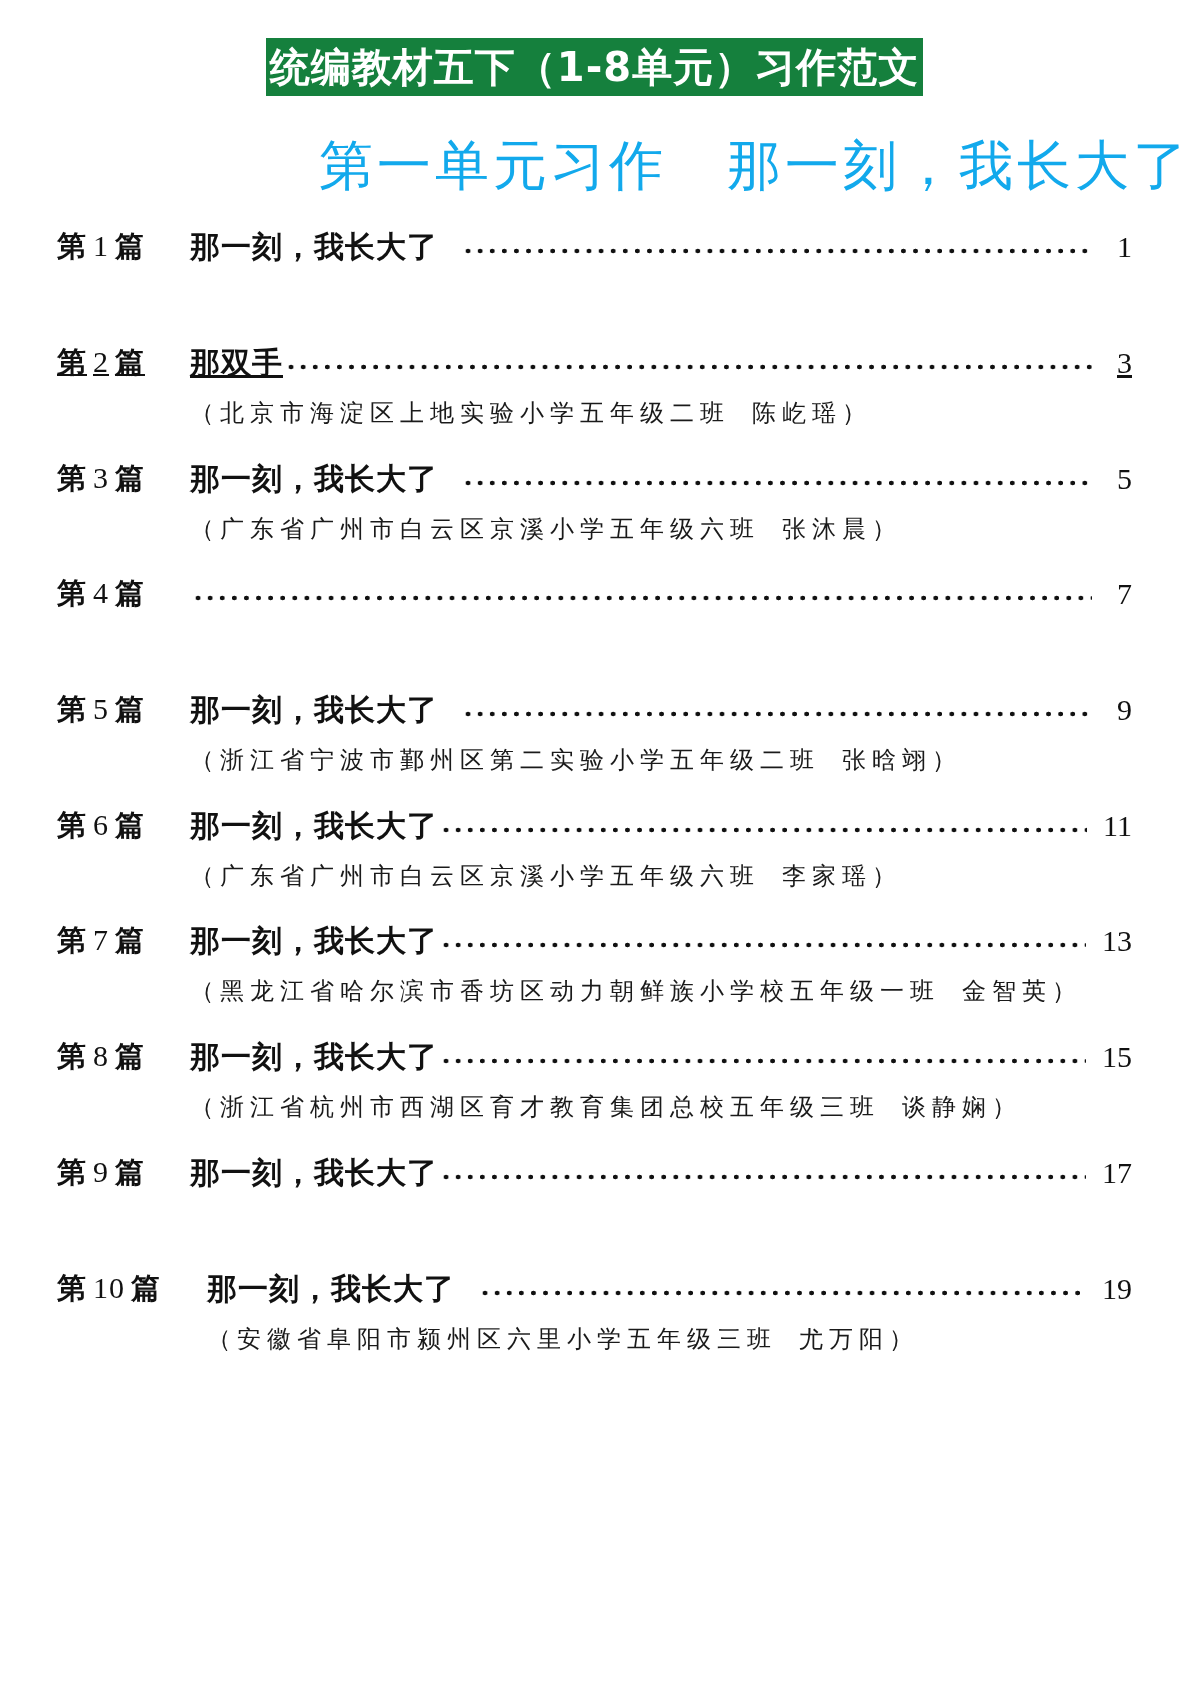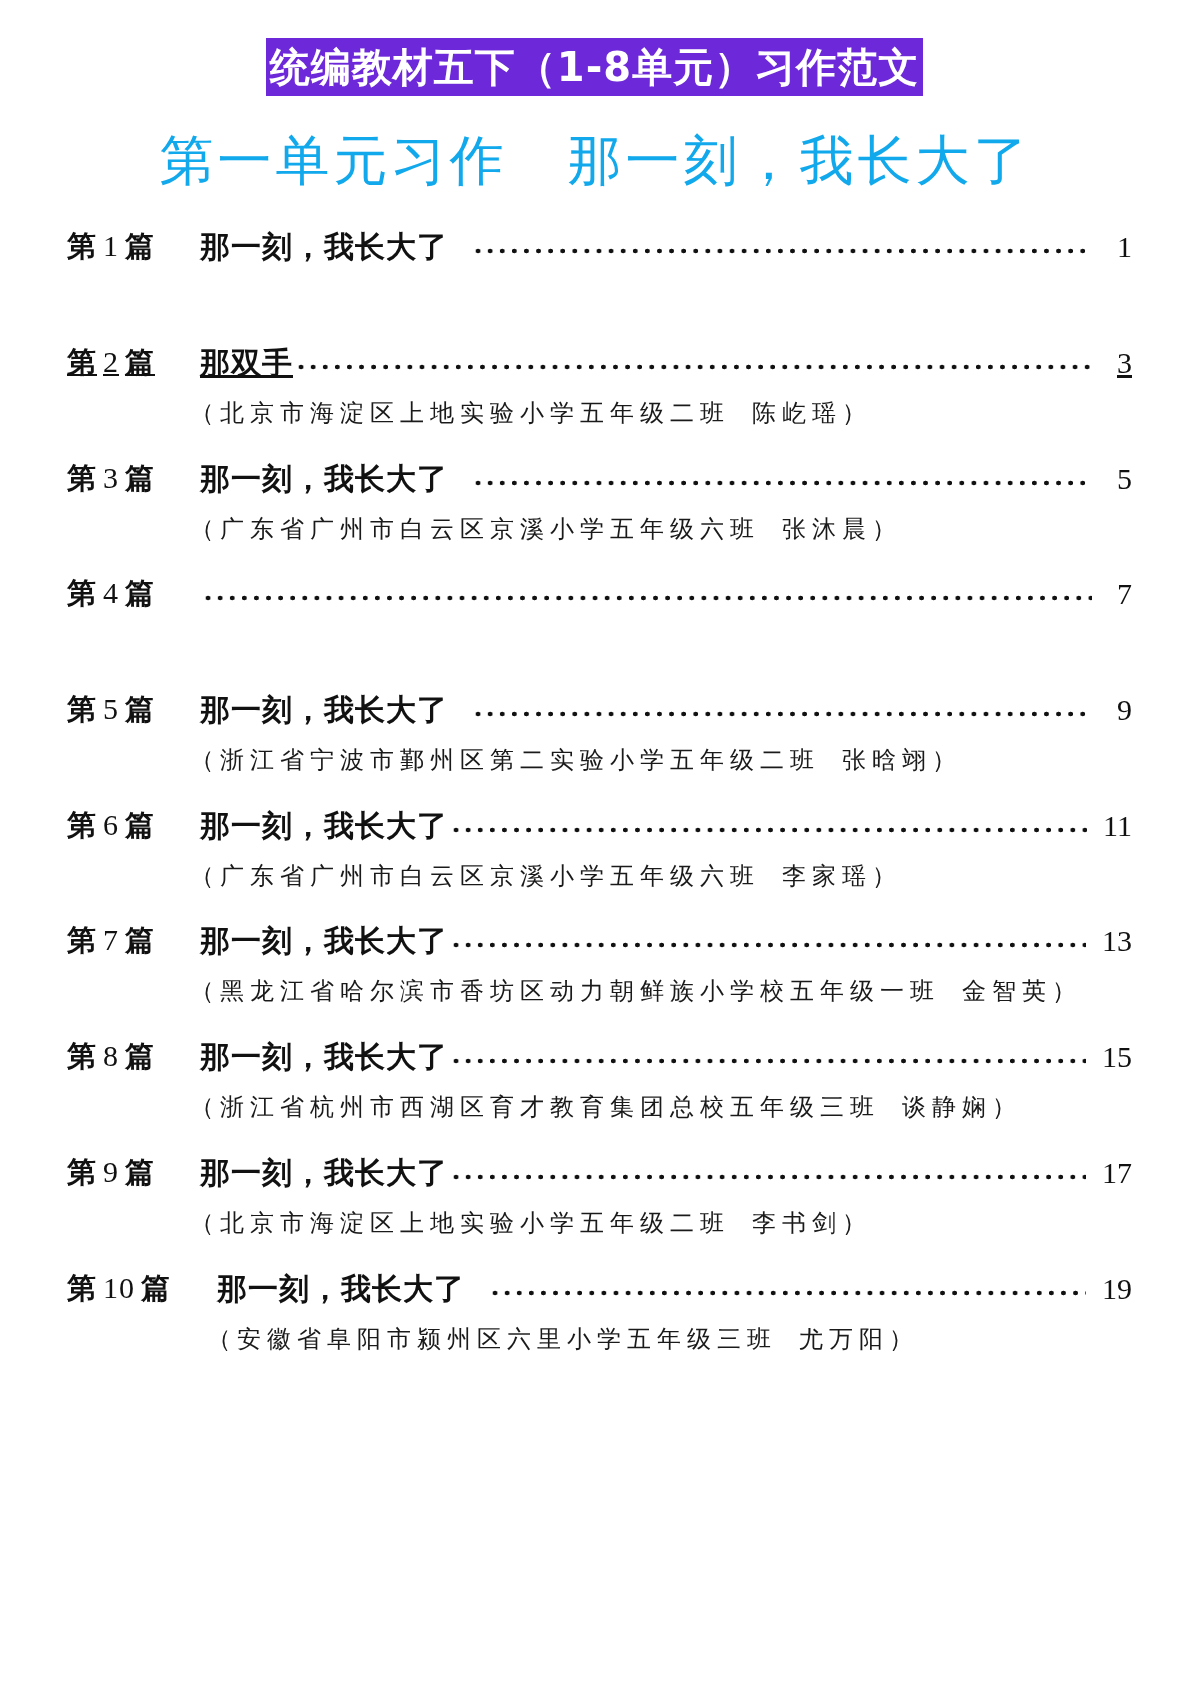--- a/index.html
+++ b/index.html
@@ -17,40 +17,40 @@
     }
     .banner-wrap {
       position: absolute;
       top: 38px;
       left: 0;
       width: 1191px;
       text-align: center;
     }
     .banner {
       display: inline-block;
-      background: #6d28d9;
+      background: #15803d;
       color: #ffffff;
       font-family: "DejaVu Sans", "Liberation Sans", sans-serif;
       font-weight: bold;
       font-size: 40px;
       line-height: 58px;
       height: 58px;
       padding: 0 4px;
       letter-spacing: 1px;
       white-space: nowrap;
       margin-left: -2px;
     }
     .unit-title {
       position: absolute;
       top: 130px;
       left: 0;
       width: 1191px;
-      text-align: center;
+      text-align: right;
       color: #12a9ec;
-      font-family: Liberation Mono, monospace;
+      font-family: Liberation Sans, sans-serif;
       font-size: 54px;
       line-height: 70px;
       letter-spacing: 4px;
       white-space: nowrap;
     }
     .unit-title .gap {
       display: inline-block;
       width: 60px;
     }
     .toc {
@@ -63,21 +63,20 @@
       position: absolute;
       left: 0;
       width: 1075px;
     }
     .entry-line {
       position: relative;
       height: 44px;
       display: flex;
       align-items: center;
       white-space: nowrap;
-      margin-left: 10px;
     }
     .num-label {
       font-weight: bold;
       font-size: 29px;
       width: 133px;
       flex: 0 0 auto;
       letter-spacing: 1px;
     }
     .num-label.wide {
       width: 150px;
@@ -220,21 +219,20 @@
     <div class="author"><span>（浙江省杭州市西湖区育才教育集团总校五年级三班</span><span class="sp"></span><span>谈静娴）</span></div>
   </div>
 
   <div class="entry" style="top:916px;">
     <div class="entry-line">
       <span class="num-label"><span>第</span><span class="n">9</span><span>篇</span></span>
       <span class="title">那一刻，我长大了</span>
       <span class="leader tight"></span>
       <span class="page">17</span>
     </div>
-    <div class="author"><span>（北京市海淀区上地实验小学五年级二班</span><span class="sp"></span><span>李书剑）</span></div>
   </div>
 
   <div class="entry" style="top:1032px;">
     <div class="entry-line">
       <span class="num-label wide"><span>第</span><span class="n">10</span><span>篇</span></span>
       <span class="title">那一刻，我长大了</span>
       <span class="leader" style="margin-left:24px"></span>
       <span class="page">19</span>
     </div>
     <div class="author wide"><span>（安徽省阜阳市颍州区六里小学五年级三班</span><span class="sp"></span><span>尤万阳）</span></div>

